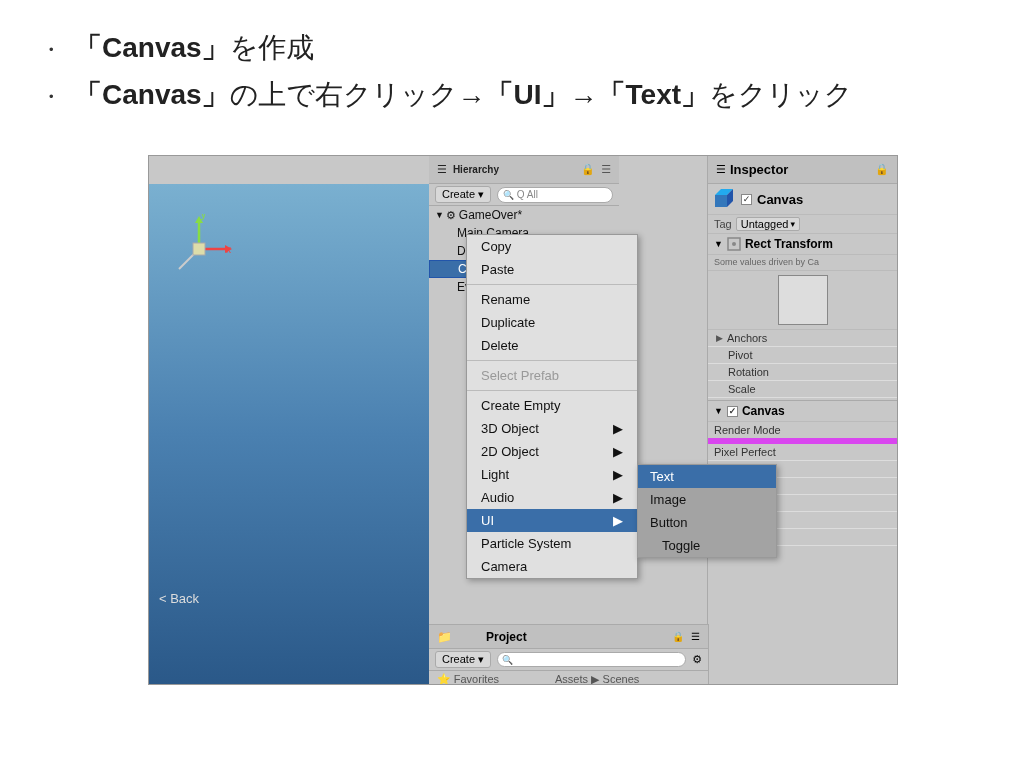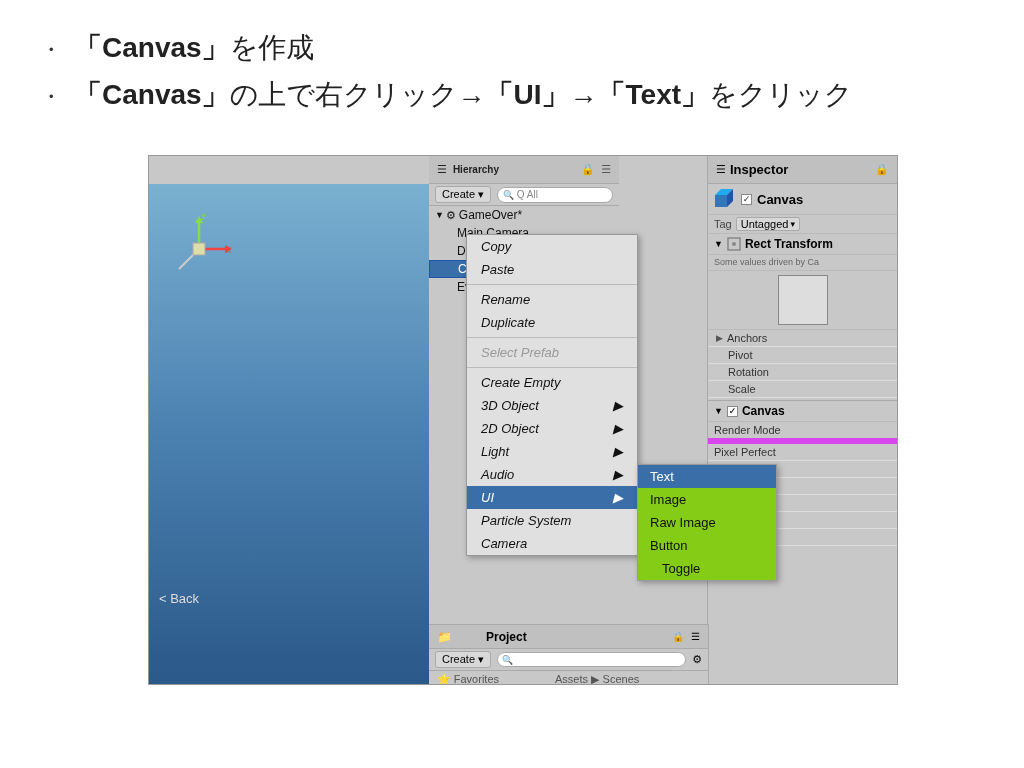--- a/index.html
+++ b/index.html
@@ -320,26 +320,27 @@
 
       <div style="padding:2px 6px;font-size:11px;font-family:Arial,sans-serif;border-bottom:1px solid #ddd;color:#333;">isplay</div>
 
       <div style="padding:2px 6px;font-size:11px;font-family:Arial,sans-serif;border-bottom:1px solid #ddd;color:#333;">as Scaler (</div>
 
       <div style="padding:2px 6px;font-size:11px;font-family:Arial,sans-serif;border-bottom:1px solid #ddd;color:#333;">de</div>
 
       <div style="padding:2px 6px;font-size:11px;font-family:Arial,sans-serif;border-bottom:1px solid #ddd;color:#333;">Pixels Per U</div>
     </div>
 
-    <div style="position:absolute;left:317px;top:78px;width:172px;background:#e0e0e0;border:1px solid #999;box-shadow:2px 2px 6px rgba(0,0,0,0.3);font-family:Arial,sans-serif;font-size:13px;z-index:100;font-style:italic;">
+    <div style="position:absolute;left:317px;top:78px;width:172px;background:#e0e0e0;border:1px solid #999;box-shadow:2px 2px 6px rgba(0,0,0,0.3);font-family:Arial,sans-serif;font-size:13px;z-index:100;">
       <div class="ctx-item">Copy</div>
       <div class="ctx-item">Paste</div>
       <div class="ctx-separator"></div>
       <div class="ctx-item">Rename</div>
       <div class="ctx-item">Duplicate</div>
+      <div class="ctx-item">Delete</div>
       <div class="ctx-separator"></div>
       <div class="ctx-item disabled">Select Prefab</div>
       <div class="ctx-separator"></div>
       <div class="ctx-item">Create Empty</div>
       <div class="ctx-item with-arrow">
         <span>3D Object</span>
         <span>▶</span>
       </div>
       <div class="ctx-item with-arrow">
         <span>2D Object</span>
@@ -354,24 +355,23 @@
         <span>▶</span>
       </div>
       <div class="ctx-item with-arrow highlighted" style="background:#3a6ea8;color:#fff;">
         <span>UI</span>
         <span>▶</span>
       </div>
       <div class="ctx-item">Particle System</div>
       <div class="ctx-item">Camera</div>
     </div>
 
-    <div style="position:absolute;left:488px;top:308px;width:140px;background:#84cc16;border:1px solid #999;box-shadow:2px 2px 6px rgba(0,0,0,0.3);font-family:Arial,sans-serif;font-size:13px;z-index:101;">
+    <div style="position:absolute;left:488px;top:308px;width:140px;background:#a3a3a3;border:1px solid #999;box-shadow:2px 2px 6px rgba(0,0,0,0.3);font-family:Arial,sans-serif;font-size:13px;z-index:101;">
       <div class="sub-ctx-item highlighted" style="background:#3a6ea8;color:#fff;padding:4px 12px;">Text</div>
       <div class="sub-ctx-item" style="padding:4px 12px;">Image</div>
-      <div class="sub-ctx-item" style="padding:4px 12px;">Raw Image</div>
       <div class="sub-ctx-item" style="padding:4px 12px;">Button</div>
       <div class="sub-ctx-item" style="padding:4px 24px;">Toggle</div>
     </div>
 
     <div style="position:absolute;left:280px;bottom:0;width:280px;height:60px;background:#c8c8c8;border-top:1px solid #aaa;border-right:1px solid #aaa;">
       <div style="background:#c0c0c0;height:24px;display:flex;align-items:center;padding:0 8px;font-size:12px;font-family:Arial,sans-serif;border-bottom:1px solid #aaa;gap:6px;">
         <span style="font-size:12px;">📁</span>
         <span style="font-weight:bold;padding-left:28px;">Project</span>
         <span style="margin-left:auto;font-size:10px;">🔒</span>
         <span style="font-size:10px;">☰</span>

